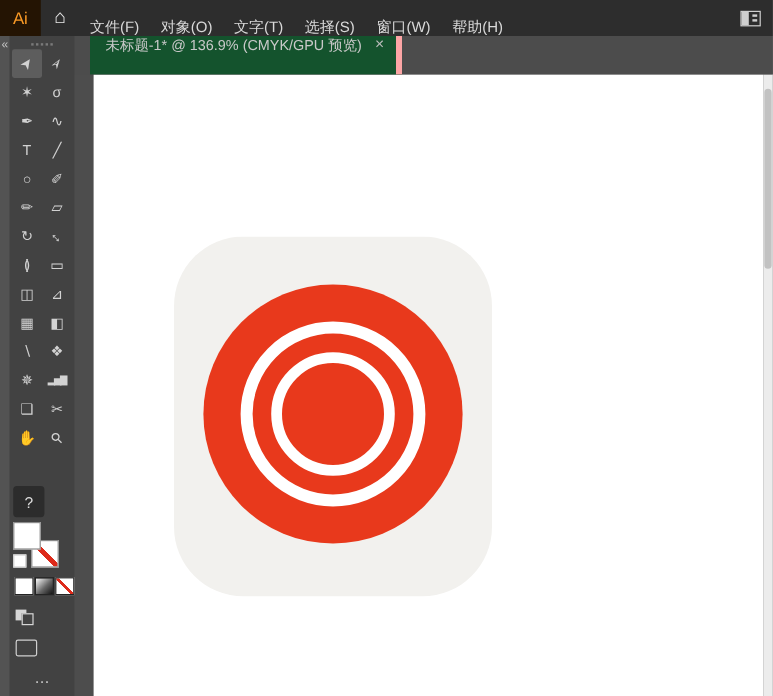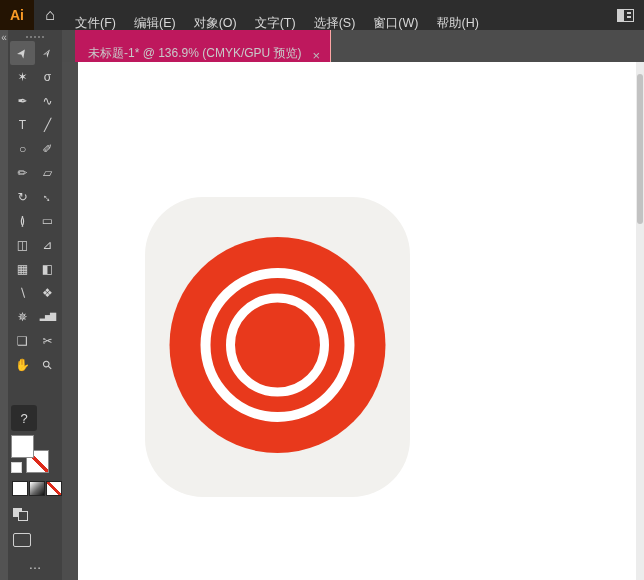--- a/index.html
+++ b/index.html
@@ -4,31 +4,31 @@
 <style>
   html,body{margin:0;padding:0}
   body{
     position:relative;width:644px;height:580px;overflow:hidden;
     background:#4d4d4d;
     font-family:"Liberation Sans","DejaVu Sans",sans-serif;
     user-select:none;
   }
   
   #menubar{position:absolute;top:0;left:0;right:0;height:30px;background:#2d2d2d;display:flex;align-items:center;z-index:6}
-  .logo{width:34px;height:30px;background:#241403;color:#fa9a26;font-weight:bold;font-size:14px;display:flex;align-items:center;justify-content:center}
+  .logo{width:34px;height:30px;background:#241403;color:#fa9a26;font-weight:normal;font-size:14px;display:flex;align-items:center;justify-content:center}
   .home{width:32px;height:30px;color:#e8e8e8;font-size:16px;display:flex;align-items:center;justify-content:center;cursor:pointer}
   .menu-item{color:#d8d8d8;font-size:12.5px;height:14px;line-height:30px;padding:0 9px;cursor:pointer;white-space:nowrap}
   .mspacer{flex:1}
   .ws-wrap{width:38px;height:30px;display:flex;align-items:center;justify-content:center;cursor:pointer}
   .ws-ico{width:15px;height:11px;border:1px solid #cfcfcf;position:relative}
   .ws-ico::before{content:"";position:absolute;left:0;top:0;bottom:0;width:6px;background:#cfcfcf}
   .ws-ico::after{content:"";position:absolute;right:2px;top:2px;width:4px;height:2px;background:#cfcfcf;box-shadow:0 4px 0 #cfcfcf}
   
   #tabbar{position:absolute;top:30px;left:62px;right:0;height:32px;background:#4c4c4c;display:flex;align-items:stretch;z-index:5}
-  .tab{background:#be185d;display:flex;align-items:flex-end;padding:0 10px 0 13px;margin-left:13px;max-width:278px;border-right:1px solid #fca5a5}
+  .tab{background:#14532d;display:flex;align-items:flex-start;padding:0 10px 0 13px;margin-left:13px;max-width:278px;border-right:5px solid #fca5a5}
   .tab-label{color:#c9c9c9;font-size:12px;white-space:nowrap;overflow:hidden}
   .tab-close{color:#bdbdbd;margin-left:11px;font-size:13px;cursor:pointer;line-height:1}
   .banner{color:#1e1e1e;font-size:12.5px;display:flex;align-items:center;padding-left:14px;white-space:nowrap}
   
   #dock{position:absolute;top:30px;left:0;width:62px;bottom:0;display:flex;z-index:5}
   .collapse-strip{width:12px;background:#535353;display:flex;flex-direction:column;align-items:center;padding-top:2px}
   .collapse-btn{color:#c3c3c3;font-size:10px;line-height:12px;cursor:pointer}
   .toolpanel{flex:1;background:#424242;display:flex;flex-direction:column;align-items:center}
   .drag-handle{width:18px;border-top:2px dotted #7a7a7a;margin:6px 0 3px}
   .tools{display:grid;grid-template-columns:25px 25px}
@@ -61,21 +61,20 @@
   #vscroll{position:absolute;right:0;top:62px;width:8px;bottom:0;background:#ececec;z-index:4}
   #vthumb{position:absolute;left:1px;right:1px;top:12px;height:150px;background:#c2c2c2;border-radius:3px;cursor:pointer}
 </style>
 </head>
 <body>
 
 <div id="menubar">
   <div class="logo">Ai</div>
   <div class="home">⌂</div>
   <div class="menu-item">文件(F)</div>
-  <div class="menu-item">编辑(E)</div>
   <div class="menu-item">对象(O)</div>
   <div class="menu-item">文字(T)</div>
   <div class="menu-item">选择(S)</div>
   <div class="menu-item">窗口(W)</div>
   <div class="menu-item">帮助(H)</div>
   <div class="mspacer"></div>
   <div class="ws-wrap">
     <div class="ws-ico"></div>
   </div>
 </div>

